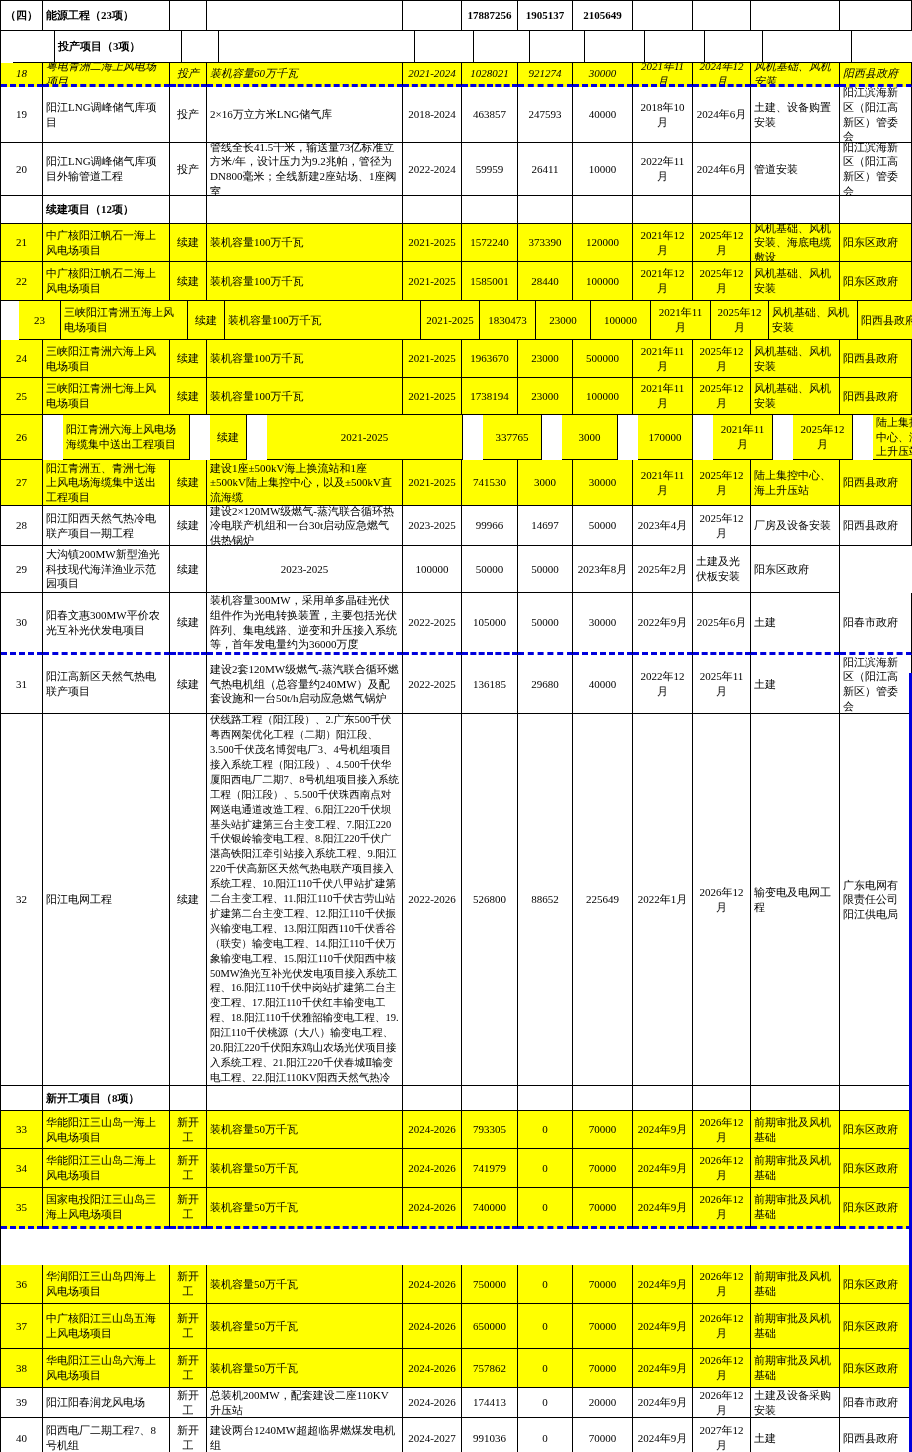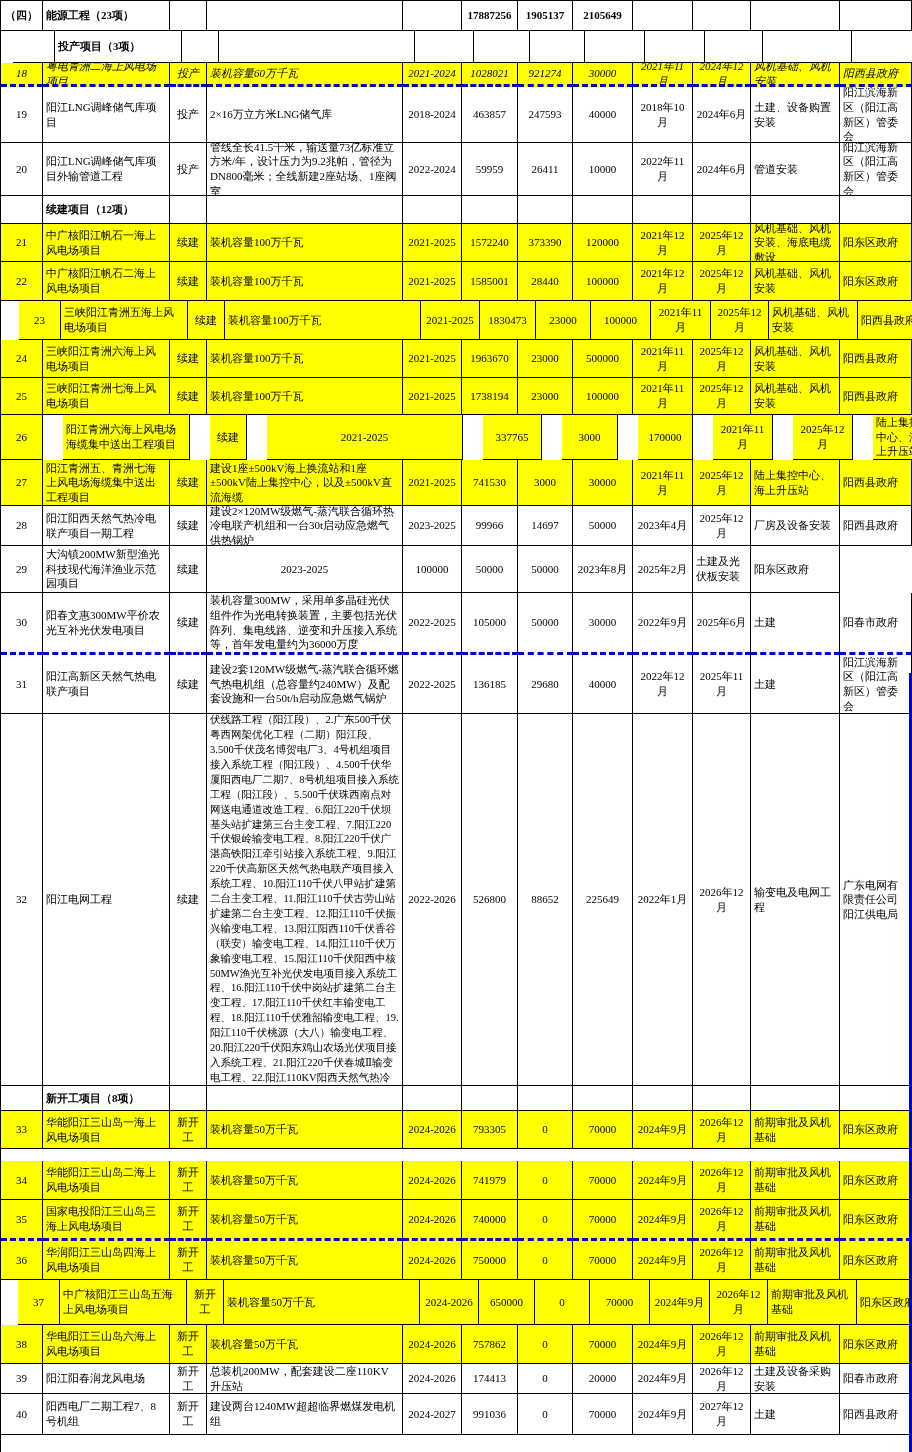--- a/index.html
+++ b/index.html
@@ -716,21 +716,21 @@
       <div class="cell c-center">
         <span>2026年12月</span>
       </div>
       <div class="cell c-left">
         <span>前期审批及风机基础</span>
       </div>
       <div class="cell c-left">
         <span>阳东区政府</span>
       </div>
     </div>
-    <div class="t-row hl" style="height: 39px; margin-top: 12px;">
+    <div class="t-row hl" style="height: 39px;">
       <div class="cell c-center">
         <span>34</span>
       </div>
       <div class="cell c-left">
         <span>华能阳江三山岛二海上风电场项目</span>
       </div>
       <div class="cell c-center">
         <span>新开工</span>
       </div>
       <div class="cell c-left">
@@ -792,21 +792,21 @@
       <div class="cell c-center">
         <span>2026年12月</span>
       </div>
       <div class="cell c-left">
         <span>前期审批及风机基础</span>
       </div>
       <div class="cell c-left">
         <span>阳东区政府</span>
       </div>
     </div>
-    <div class="t-row hl" style="height: 39px;">
+    <div class="t-row hl" style="height: 39px; margin-top: 36px;">
       <div class="cell c-center">
         <span>36</span>
       </div>
       <div class="cell c-left">
         <span>华润阳江三山岛四海上风电场项目</span>
       </div>
       <div class="cell c-center">
         <span>新开工</span>
       </div>
       <div class="cell c-left">
@@ -830,21 +830,21 @@
       <div class="cell c-center">
         <span>2026年12月</span>
       </div>
       <div class="cell c-left">
         <span>前期审批及风机基础</span>
       </div>
       <div class="cell c-left">
         <span>阳东区政府</span>
       </div>
     </div>
-    <div class="t-row hl" style="height: 45px; padding-left: 17px;">
+    <div class="t-row hl" style="height: 45px;">
       <div class="cell c-center">
         <span>37</span>
       </div>
       <div class="cell c-left">
         <span>中广核阳江三山岛五海上风电场项目</span>
       </div>
       <div class="cell c-center">
         <span>新开工</span>
       </div>
       <div class="cell c-left">

